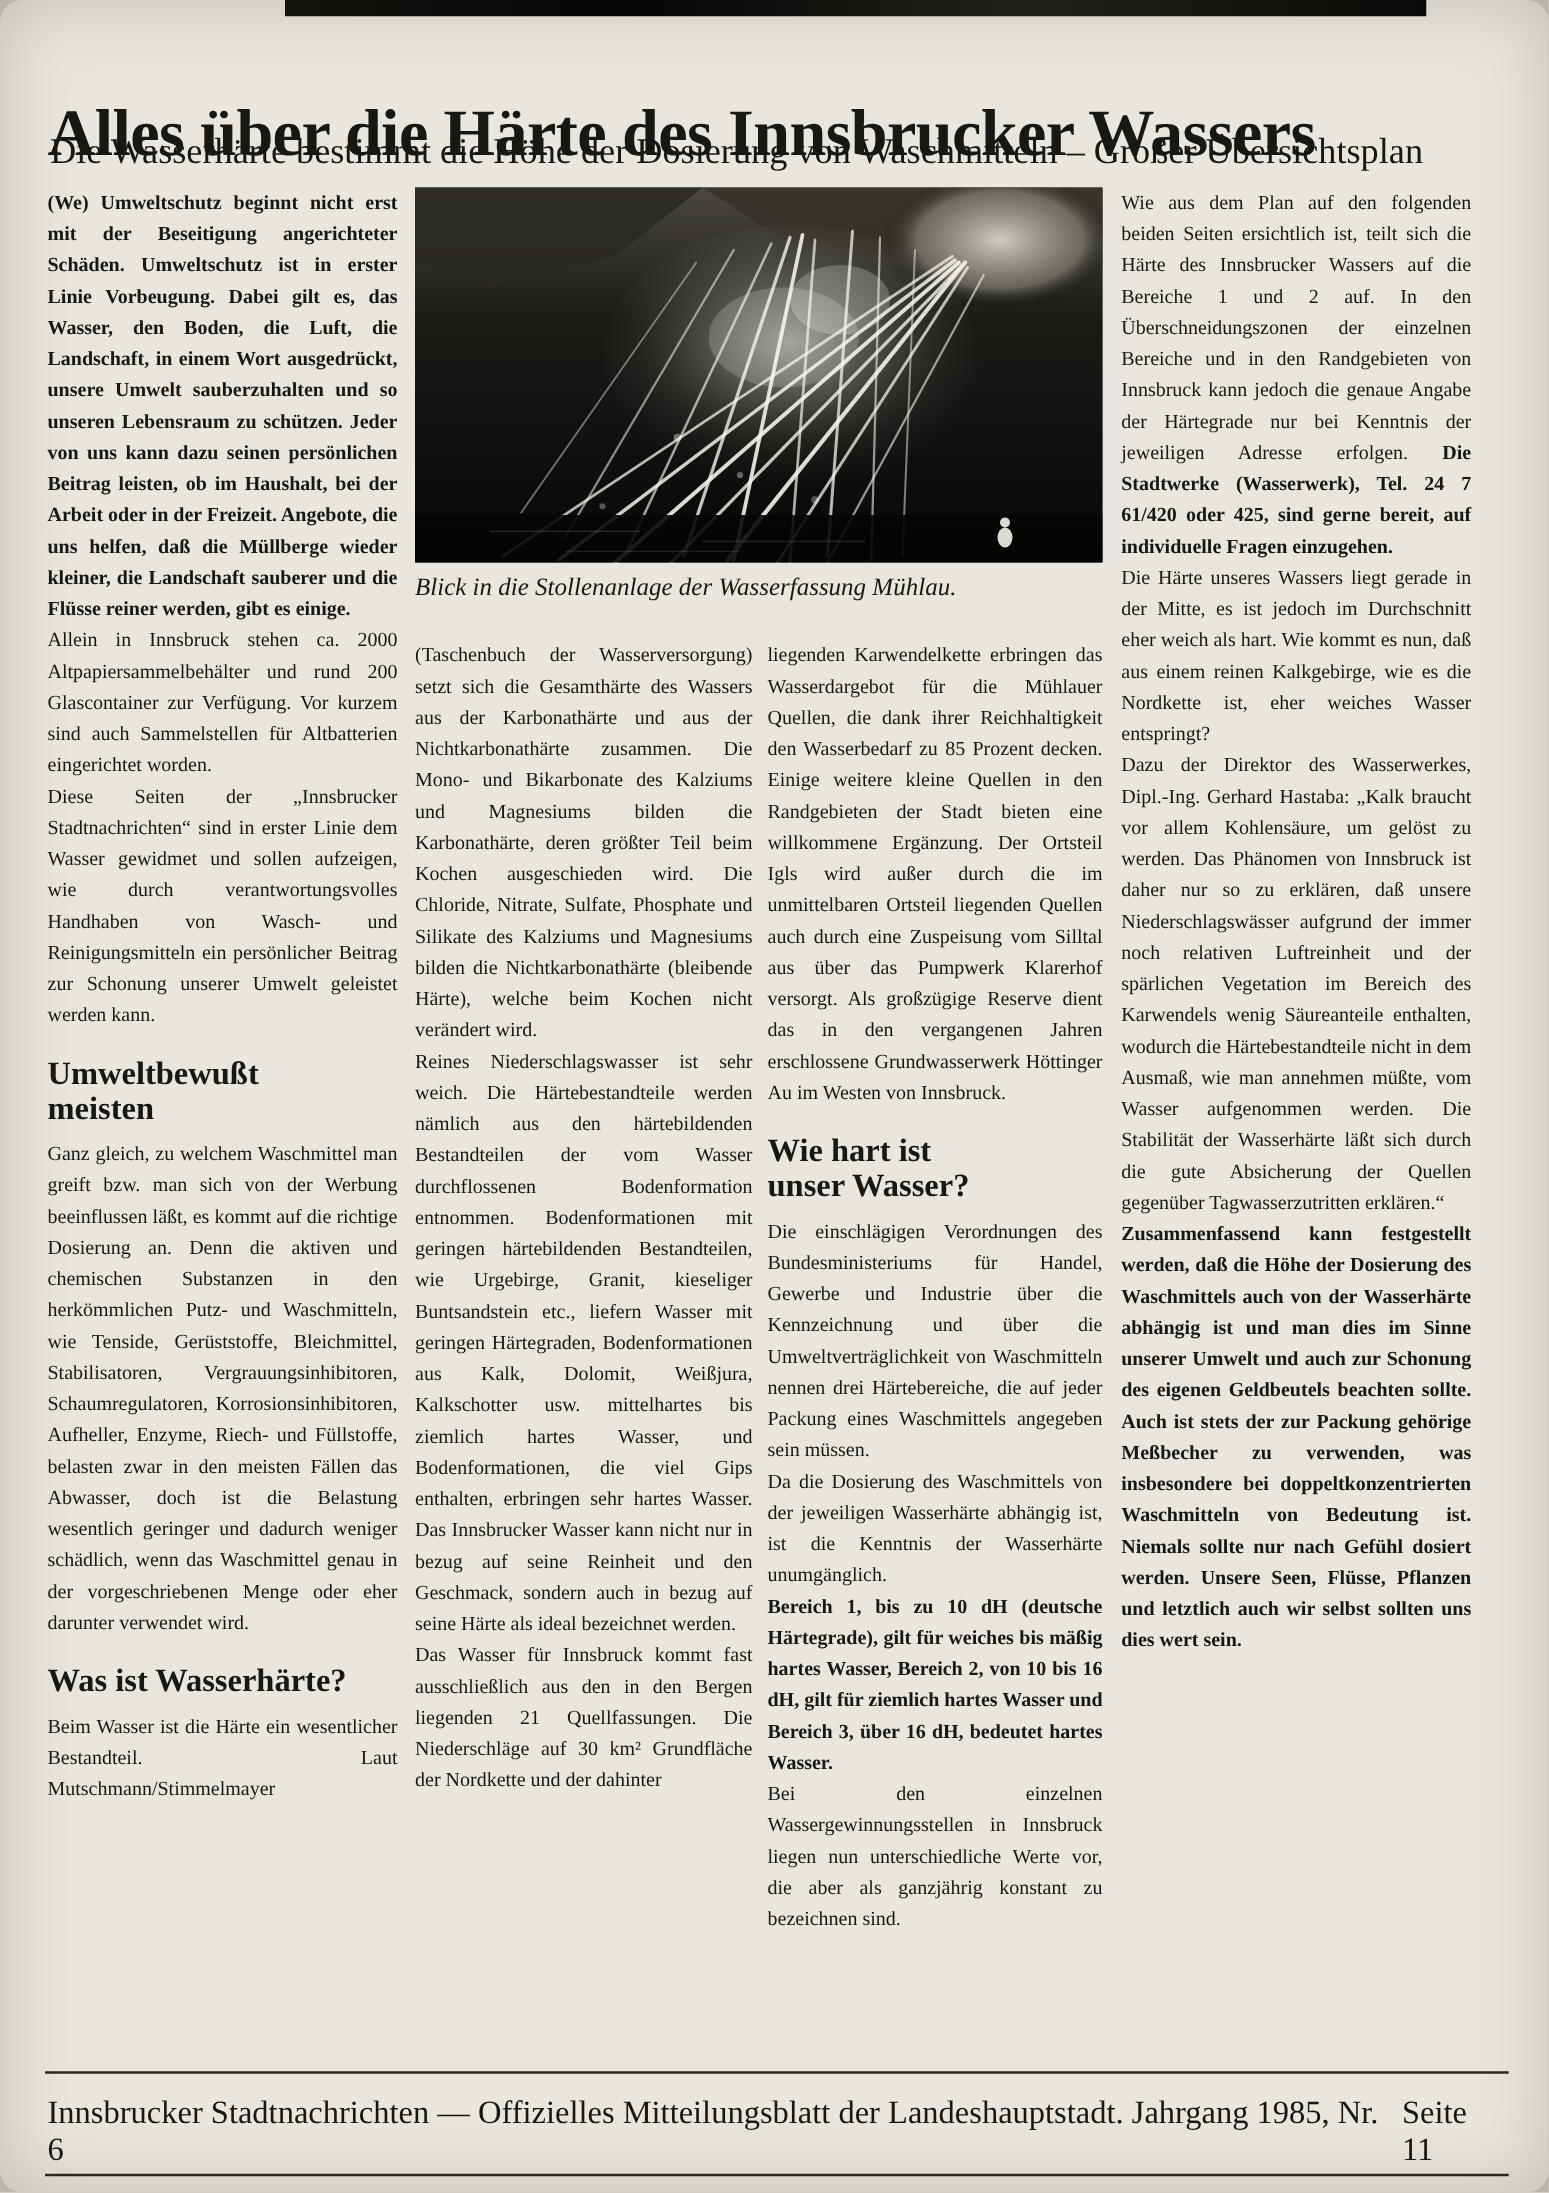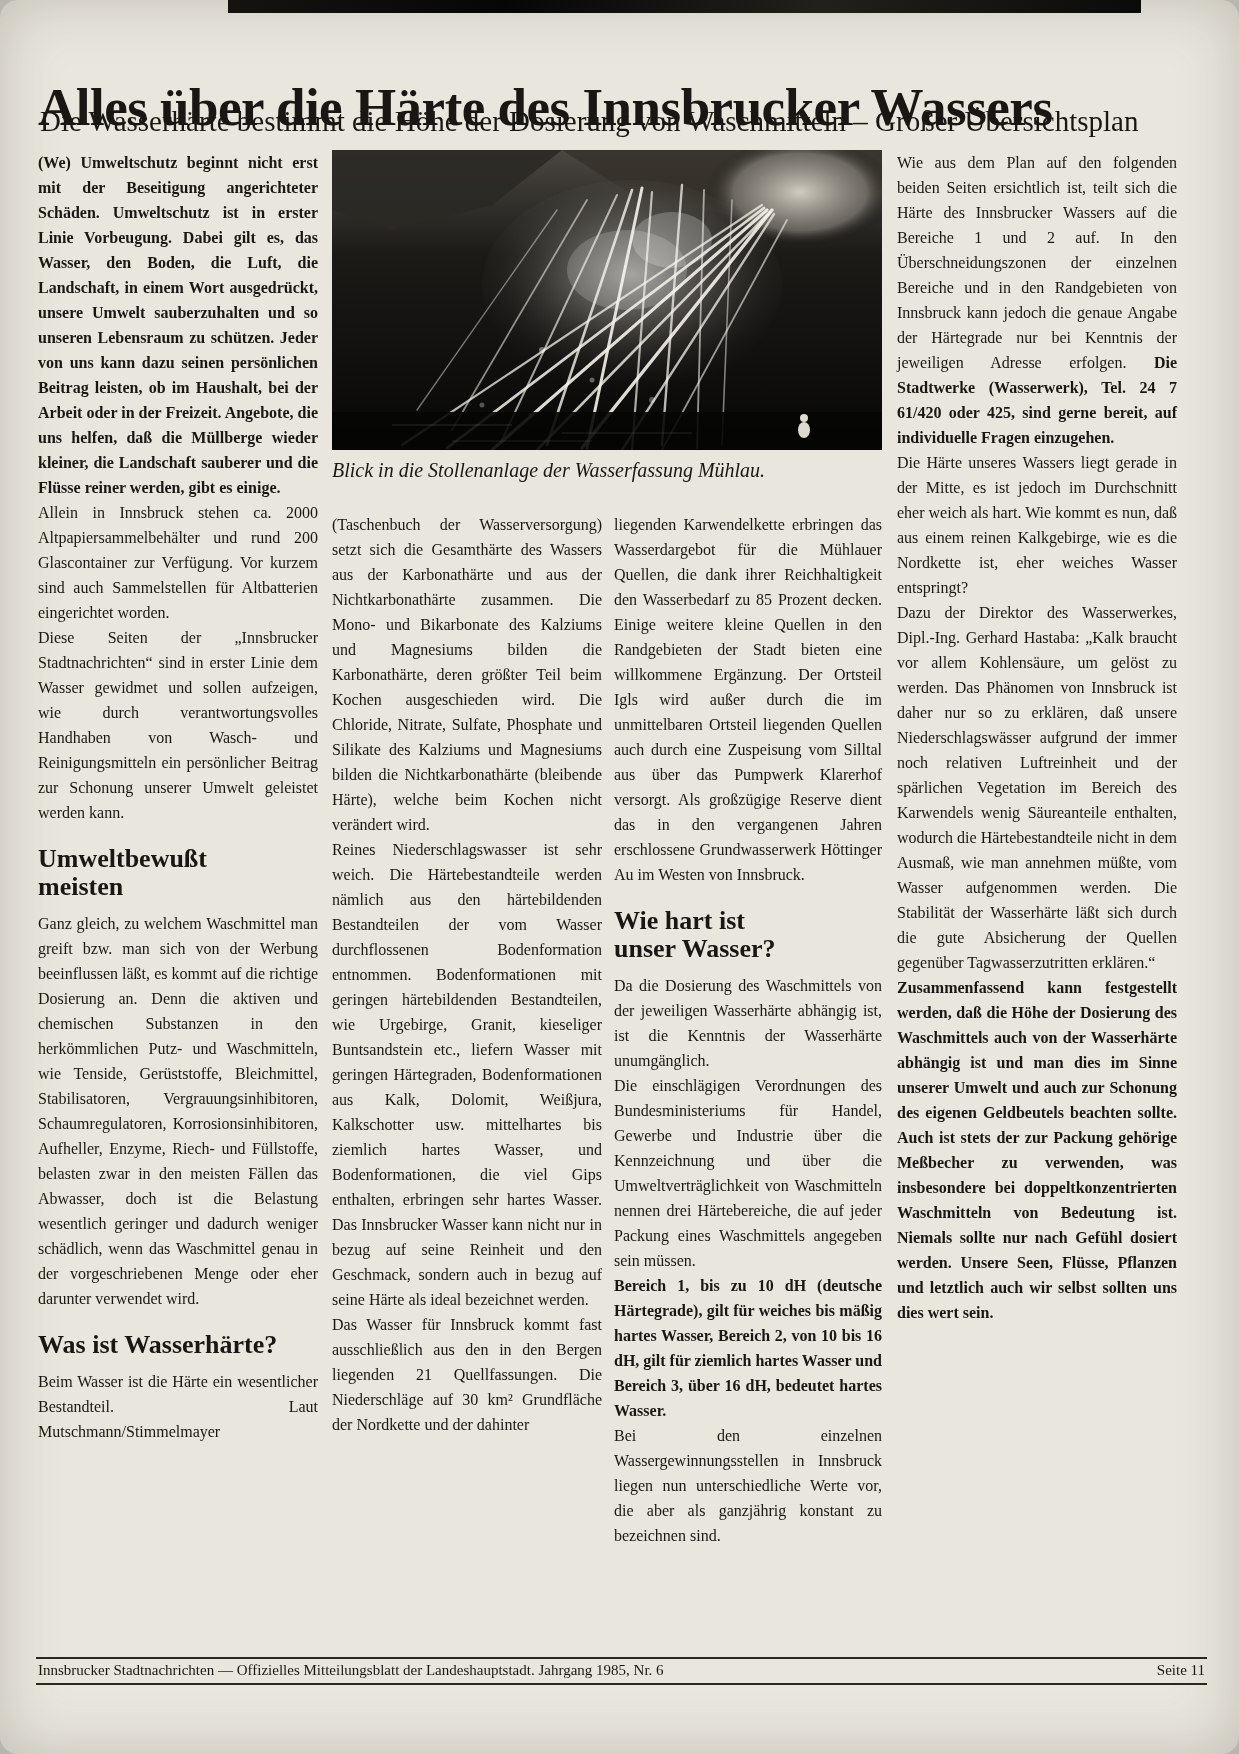--- a/index.html
+++ b/index.html
@@ -45,22 +45,22 @@
   #col4 { left:897px; width:280px; }
   .photo-block { position:absolute; left:332px; top:150px; width:616px; }
   .photo-frame { width:550px; height:300px; display:block; background:#0a0a09; }
   .photo-caption {
     margin-top:8px; font-size:20px; font-style:italic; line-height:1.2;
   }
   .footer {
     position:absolute; left:36px; top:1657px; width:1167px;
     border-top:2px solid #2a2822; border-bottom:2px solid #2a2822;
     display:flex; justify-content:space-between; align-items:center;
-    padding:3px 2px 4px 2px;
-    font-size:15px;
+    padding:16px 2px 4px 2px;
+    font-size:26px;
   }
 </style>
 </head>
 <body>
 
 <div class="page">
 
   <div class="scan-strip"></div>
 
   <h1 class="masthead-title">Alles über die Härte des Innsbrucker Wassers</h1>
@@ -148,22 +148,22 @@
   <div class="col" id="col2">
     <p>(Taschenbuch der Wasserversorgung) setzt sich die Gesamthärte des Wassers aus der Karbonathärte und aus der Nichtkarbonathärte zusammen. Die Mono- und Bikarbonate des Kalziums und Magnesiums bilden die Karbonathärte, deren größter Teil beim Kochen ausgeschieden wird. Die Chloride, Nitrate, Sulfate, Phosphate und Silikate des Kalziums und Magnesiums bilden die Nichtkarbonathärte (bleibende Härte), welche beim Kochen nicht verändert wird.</p>
     <p>Reines Niederschlagswasser ist sehr weich. Die Härtebestandteile werden nämlich aus den härtebildenden Bestandteilen der vom Wasser durchflossenen Bodenformation entnommen. Bodenformationen mit geringen härtebildenden Bestandteilen, wie Urgebirge, Granit, kieseliger Buntsandstein etc., liefern Wasser mit geringen Härtegraden, Bodenformationen aus Kalk, Dolomit, Weißjura, Kalkschotter usw. mittelhartes bis ziemlich hartes Wasser, und Bodenformationen, die viel Gips enthalten, erbringen sehr hartes Wasser. Das Innsbrucker Wasser kann nicht nur in bezug auf seine Reinheit und den Geschmack, sondern auch in bezug auf seine Härte als ideal bezeichnet werden.</p>
     <p>Das Wasser für Innsbruck kommt fast ausschließlich aus den in den Bergen liegenden 21 Quellfassungen. Die Niederschläge auf 30 km² Grundfläche der Nordkette und der dahinter</p>
   </div>
 
   <div class="col" id="col3">
     <p>liegenden Karwendelkette erbringen das Wasserdargebot für die Mühlauer Quellen, die dank ihrer Reichhaltigkeit den Wasserbedarf zu 85 Prozent decken. Einige weitere kleine Quellen in den Randgebieten der Stadt bieten eine willkommene Ergänzung. Der Ortsteil Igls wird außer durch die im unmittelbaren Ortsteil liegenden Quellen auch durch eine Zuspeisung vom Silltal aus über das Pumpwerk Klarerhof versorgt. Als großzügige Reserve dient das in den vergangenen Jahren erschlossene Grundwasserwerk Höttinger Au im Westen von Innsbruck.</p>
     <div class="heading">Wie hart ist
 unser Wasser?</div>
+    <p>Die einschlägigen Verordnungen des Bundesministeriums für Handel, Gewerbe und Industrie über die Kennzeichnung und über die Umweltverträglichkeit von Waschmitteln nennen drei Härtebereiche, die auf jeder Packung eines Waschmittels angegeben sein müssen.</p>
     <p>Da die Dosierung des Waschmittels von der jeweiligen Wasserhärte abhängig ist, ist die Kenntnis der Wasserhärte unumgänglich.</p>
-    <p>Die einschlägigen Verordnungen des Bundesministeriums für Handel, Gewerbe und Industrie über die Kennzeichnung und über die Umweltverträglichkeit von Waschmitteln nennen drei Härtebereiche, die auf jeder Packung eines Waschmittels angegeben sein müssen.</p>
     <p class="bold">Bereich 1, bis zu 10 dH (deutsche Härtegrade), gilt für weiches bis mäßig hartes Wasser, Bereich 2, von 10 bis 16 dH, gilt für ziemlich hartes Wasser und Bereich 3, über 16 dH, bedeutet hartes Wasser.</p>
     <p>Bei den einzelnen Wassergewinnungsstellen in Innsbruck liegen nun unterschiedliche Werte vor, die aber als ganzjährig konstant zu bezeichnen sind.</p>
   </div>
 
   <div class="col" id="col4">
     <p><span>Wie aus dem Plan auf den folgenden beiden Seiten ersichtlich ist, teilt sich die Härte des Innsbrucker Wassers auf die Bereiche 1 und 2 auf. In den Überschneidungszonen der einzelnen Bereiche und in den Randgebieten von Innsbruck kann jedoch die genaue Angabe der Härtegrade nur bei Kenntnis der jeweiligen Adresse erfolgen. </span><span class="bold" style="font-weight:bold">Die Stadtwerke (Wasserwerk), Tel. 24 7 61/420 oder 425, sind gerne bereit, auf individuelle Fragen einzugehen.</span></p>
     <p>Die Härte unseres Wassers liegt gerade in der Mitte, es ist jedoch im Durchschnitt eher weich als hart. Wie kommt es nun, daß aus einem reinen Kalkgebirge, wie es die Nordkette ist, eher weiches Wasser entspringt?</p>
     <p>Dazu der Direktor des Wasserwerkes, Dipl.-Ing. Gerhard Hastaba: „Kalk braucht vor allem Kohlensäure, um gelöst zu werden. Das Phänomen von Innsbruck ist daher nur so zu erklären, daß unsere Niederschlagswässer aufgrund der immer noch relativen Luftreinheit und der spärlichen Vegetation im Bereich des Karwendels wenig Säureanteile enthalten, wodurch die Härtebestandteile nicht in dem Ausmaß, wie man annehmen müßte, vom Wasser aufgenommen werden. Die Stabilität der Wasserhärte läßt sich durch die gute Absicherung der Quellen gegenüber Tagwasserzutritten erklären.“</p>
     <p class="bold">Zusammenfassend kann festgestellt werden, daß die Höhe der Dosierung des Waschmittels auch von der Wasserhärte abhängig ist und man dies im Sinne unserer Umwelt und auch zur Schonung des eigenen Geldbeutels beachten sollte. Auch ist stets der zur Packung gehörige Meßbecher zu verwenden, was insbesondere bei doppeltkonzentrierten Waschmitteln von Bedeutung ist. Niemals sollte nur nach Gefühl dosiert werden. Unsere Seen, Flüsse, Pflanzen und letztlich auch wir selbst sollten uns dies wert sein.</p>
   </div>

